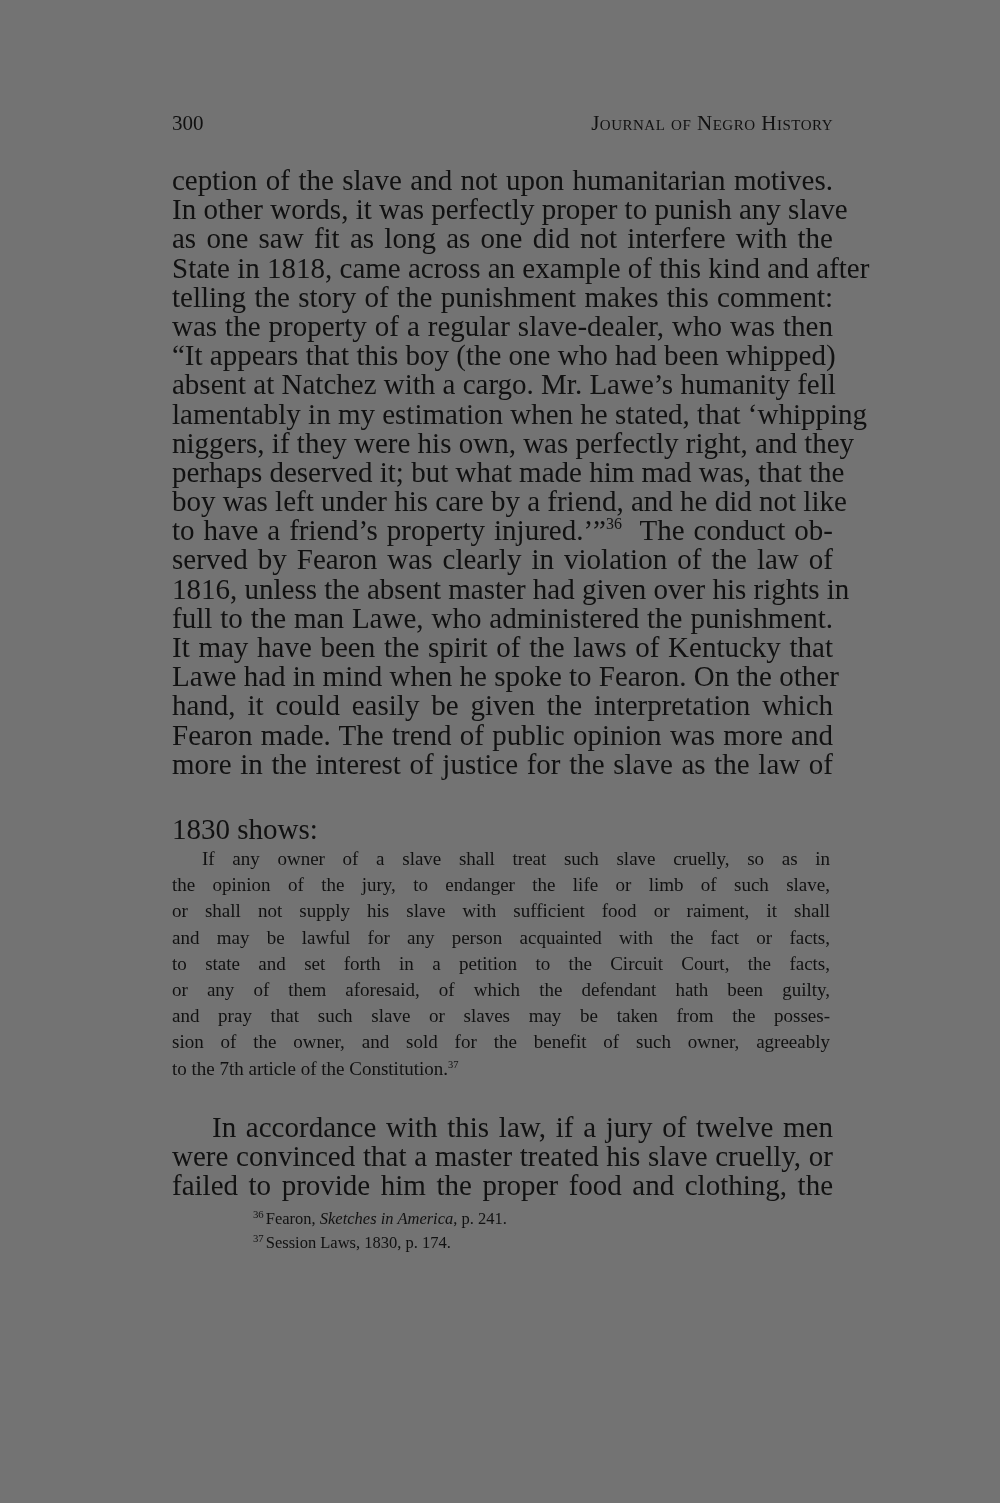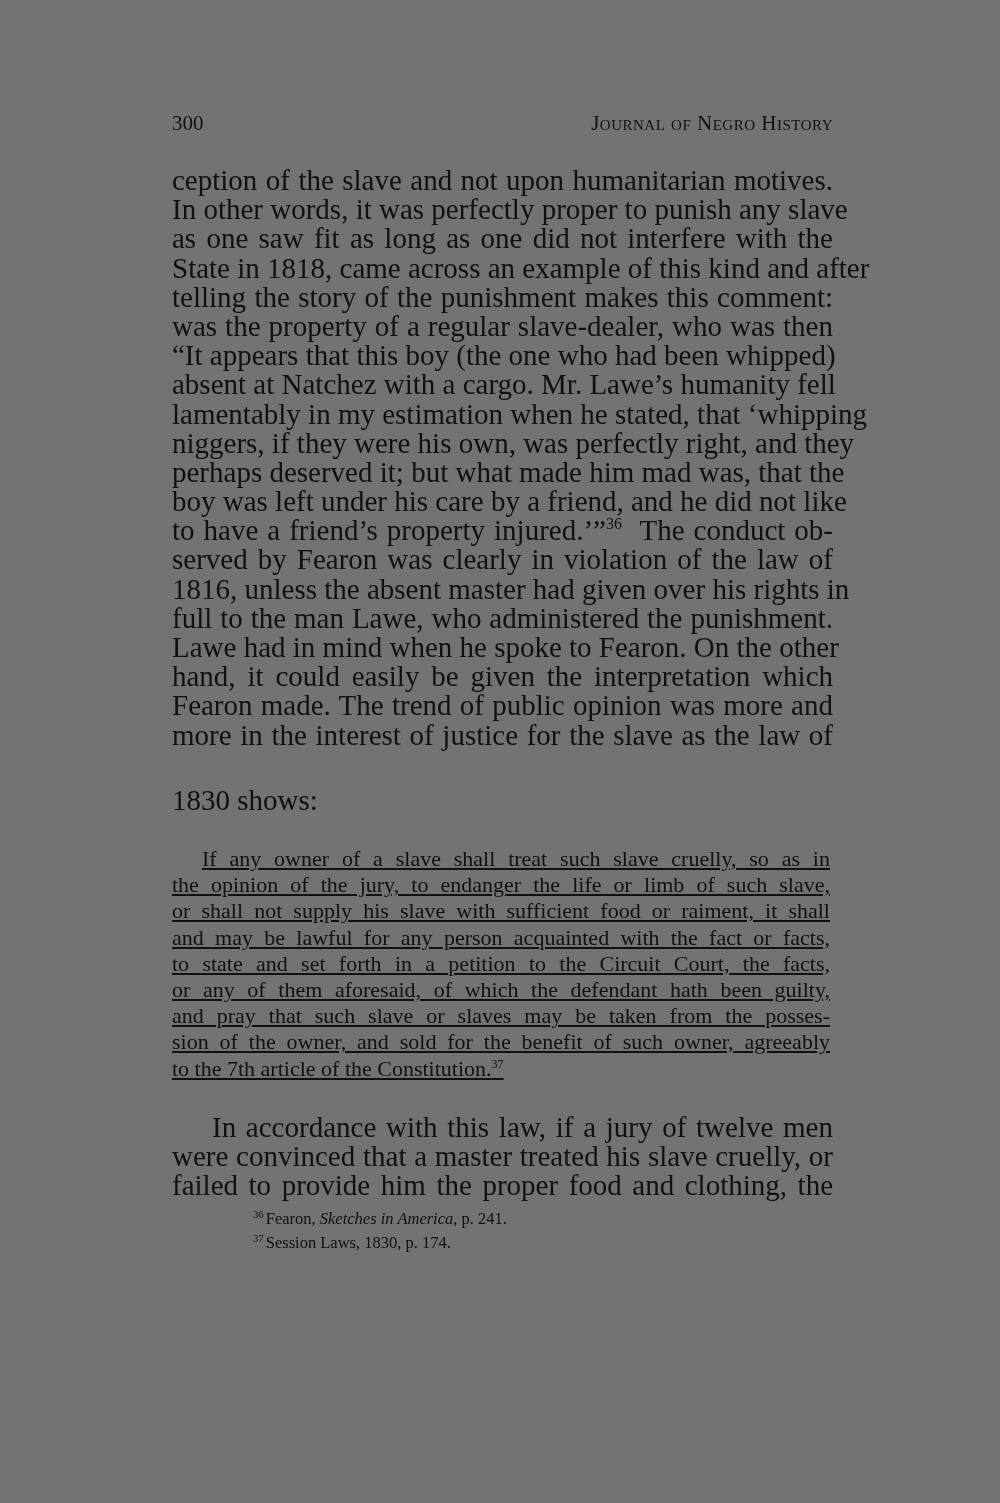--- a/index.html
+++ b/index.html
@@ -11,21 +11,21 @@
     .running-head { position: absolute; left: 0; right: 0; top: 0; text-align: right;
                     font-size: 21px; font-variant: small-caps; letter-spacing: 0.5px;
                     font-family: "Liberation Serif", serif; padding-left: 40px; }
     .body-block { position: absolute; left: 172px; width: 661px; }
     .line { display: block; white-space: nowrap; text-align: justify; text-align-last: justify;
             font-family: "Liberation Serif", serif; font-size: 29px; height: 29.2px; line-height: 29.2px; }
     .line.last { text-align-last: left; margin-top: 36px; }
     .line.indent { padding-left: 40px; }
     .quote-block { position: absolute; left: 172px; width: 658px; top: 846px; }
     .qline { display: block; white-space: nowrap; text-align: justify; text-align-last: justify;
-             font-family: "Liberation Serif", serif; font-size: 22px; height: 26.2px; line-height: 26.2px; text-decoration: underline; }
+             font-family: "Liberation Serif", serif; font-size: 19px; height: 26.2px; line-height: 26.2px; }
     .qline.indent { padding-left: 30px; }
     .qline.last { text-align-last: left; }
     sup { font-size: 0.55em; line-height: 0; vertical-align: super; }
     .footnotes { position: absolute; left: 208px; top: 1207px; width: 600px; }
     .fn { display: block; font-family: "Liberation Serif", serif; font-size: 16.5px; height: 24px; line-height: 24px; white-space: nowrap; margin-left: 45px; }
     .fn .num { font-size: 0.65em; vertical-align: super; line-height: 0; margin-right: 2px; }
     .fn em { font-style: italic; }
   </style>
 </head>
 <body>
@@ -47,20 +47,21 @@
     <span class="line">“It appears that this boy (the one who had been whipped)</span>
     <span class="line">absent at Natchez with a cargo.  Mr. Lawe’s humanity fell</span>
     <span class="line">lamentably in my estimation when he stated, that ‘whipping</span>
     <span class="line">niggers, if they were his own, was perfectly right, and they</span>
     <span class="line">perhaps deserved it; but what made him mad was, that the</span>
     <span class="line">boy was left under his care by a friend, and he did not like</span>
     <span class="line"><span>to have a friend’s property injured.’”</span><sup>36</sup><span style="white-space:pre;margin-top:34px;">  The conduct ob-</span></span>
     <span class="line">served by Fearon was clearly in violation of the law of</span>
     <span class="line">1816, unless the absent master had given over his rights in</span>
     <span class="line">full to the man Lawe, who administered the punishment.</span>
+    <span class="line">It may have been the spirit of the laws of Kentucky that</span>
     <span class="line">Lawe had in mind when he spoke to Fearon.  On the other</span>
     <span class="line">hand, it could easily be given the interpretation which</span>
     <span class="line">Fearon made.  The trend of public opinion was more and</span>
     <span class="line">more in the interest of justice for the slave as the law of</span>
     <span class="line last">1830 shows:</span>
   </div>
 
   <div class="quote-block">
     <span class="qline indent">If any owner of a slave shall treat such slave cruelly, so as in</span>
     <span class="qline">the opinion of the jury, to endanger the life or limb of such slave,</span>

